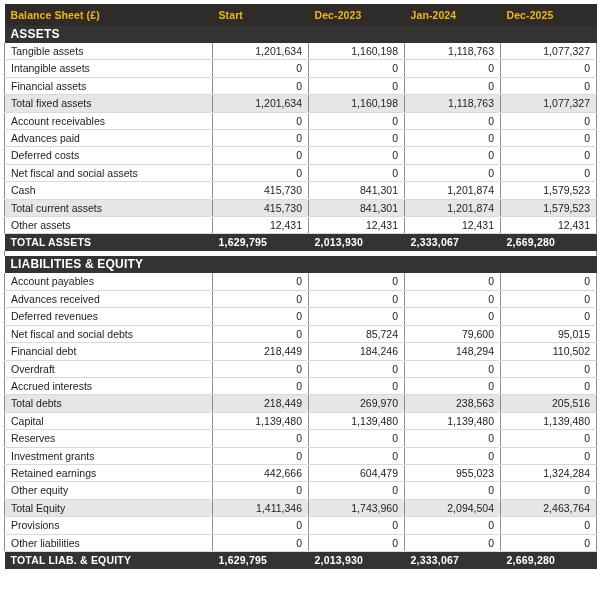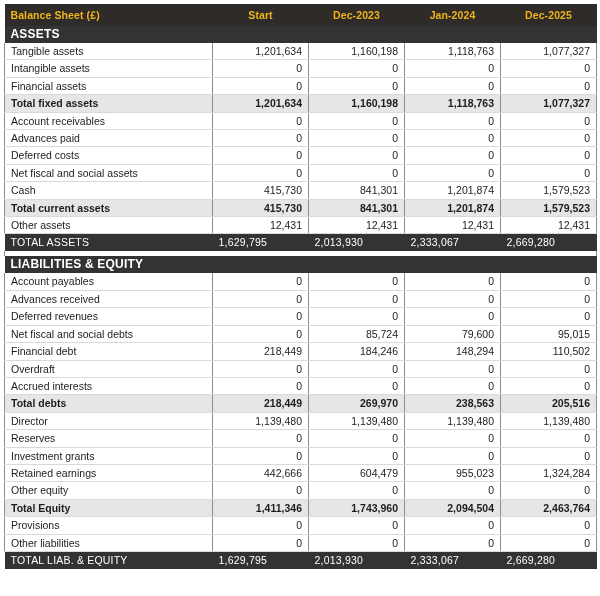--- a/index.html
+++ b/index.html
@@ -47,21 +47,21 @@
   
   tr.hdr-top td {
     background: #2e2b28;
     color: #f0b51b;
     font-weight: bold;
     font-size: 10.5px;
     height: 22px;
     line-height: 22px;
     letter-spacing: 0.1px;
   }
-  tr.hdr-top td.num { text-align: center; margin-top: 31px; }
+  tr.hdr-top td.num { text-align: left; margin-top: 31px; }
 
   
   tr.section td {
     background: #333333;
     color: #ffffff;
     font-weight: bold;
     font-size: 12px;
     height: 17px;
     line-height: 17px;
     letter-spacing: 0.2px;
@@ -72,32 +72,32 @@
     background: #ffffff;
     border-left: 1px solid #8c8c8c;
     border-right: 1px solid #8c8c8c;
     border-bottom: 1px solid #d9d9d9;
   }
   tr.item td.num { text-align: right; }
 
   
   tr.subtotal td {
     background: #e6e6e6;
-    font-weight: bold;
+    font-weight: normal;
     border-left: 1px solid #8c8c8c;
     border-right: 1px solid #8c8c8c;
     border-bottom: 1px solid #d9d9d9;
   }
   tr.subtotal td.num { text-align: right; }
 
   
   tr.grand td {
     background: #333333;
     color: #ffffff;
-    font-weight: normal;
+    font-weight: bold;
     height: 17px;
     line-height: 17px;
     letter-spacing: 0.2px;
   }
   tr.grand td.num { text-align: left; }
 
   
   tr.spacer td {
     background: #ffffff;
     height: 5px;
@@ -271,21 +271,21 @@
           <td class="num">0</td>
         </tr>
         <tr class="subtotal">
           <td class="label">Total debts</td>
           <td class="num">218,449</td>
           <td class="num">269,970</td>
           <td class="num">238,563</td>
           <td class="num">205,516</td>
         </tr>
         <tr class="item">
-          <td class="label">Director</td>
+          <td class="label">Capital</td>
           <td class="num">1,139,480</td>
           <td class="num">1,139,480</td>
           <td class="num">1,139,480</td>
           <td class="num">1,139,480</td>
         </tr>
         <tr class="item">
           <td class="label">Reserves</td>
           <td class="num">0</td>
           <td class="num">0</td>
           <td class="num">0</td>

